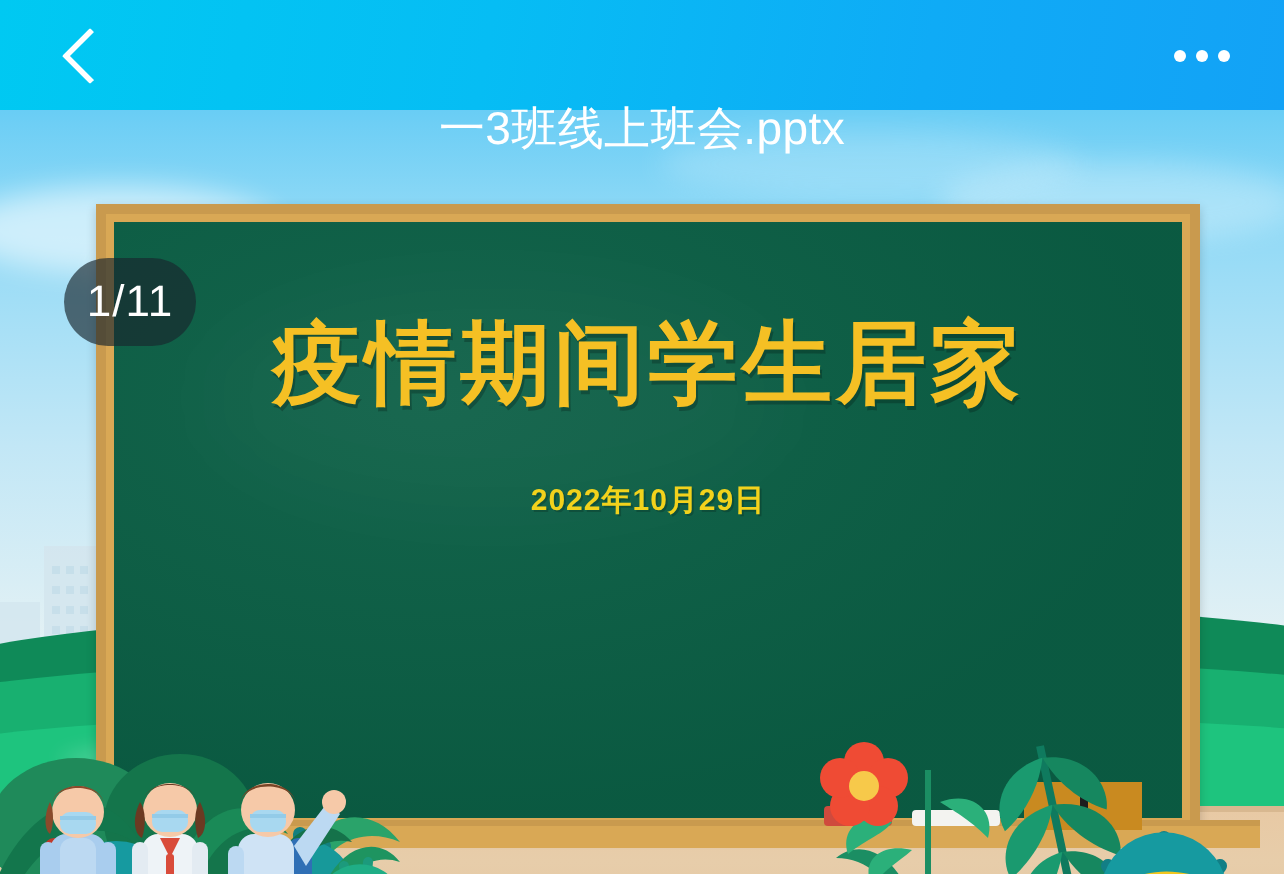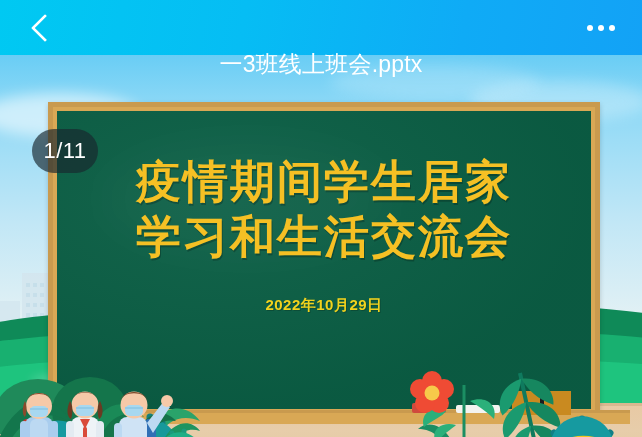--- a/index.html
+++ b/index.html
@@ -352,21 +352,20 @@
     <div class="ground-line"></div>
 
     <div class="board-wrap">
       <div class="board-frame"></div>
       <div class="board-frame-inner"></div>
       <div class="board-face">
         <div class="board-hl"></div>
       </div>
       <div class="board-content">
         <div class="title-line">疫情期间学生居家</div>
-        <div class="title-line">学习和生活交流会</div>
         <div class="date-line">2022年10月29日</div>
       </div>
     </div>
 
     <div class="ledge-top"></div>
     <div class="ledge"></div>
     <div class="eraser"></div>
     <div class="chalk"></div>
     <div class="book-a"></div>
     <div class="book-b"></div>

